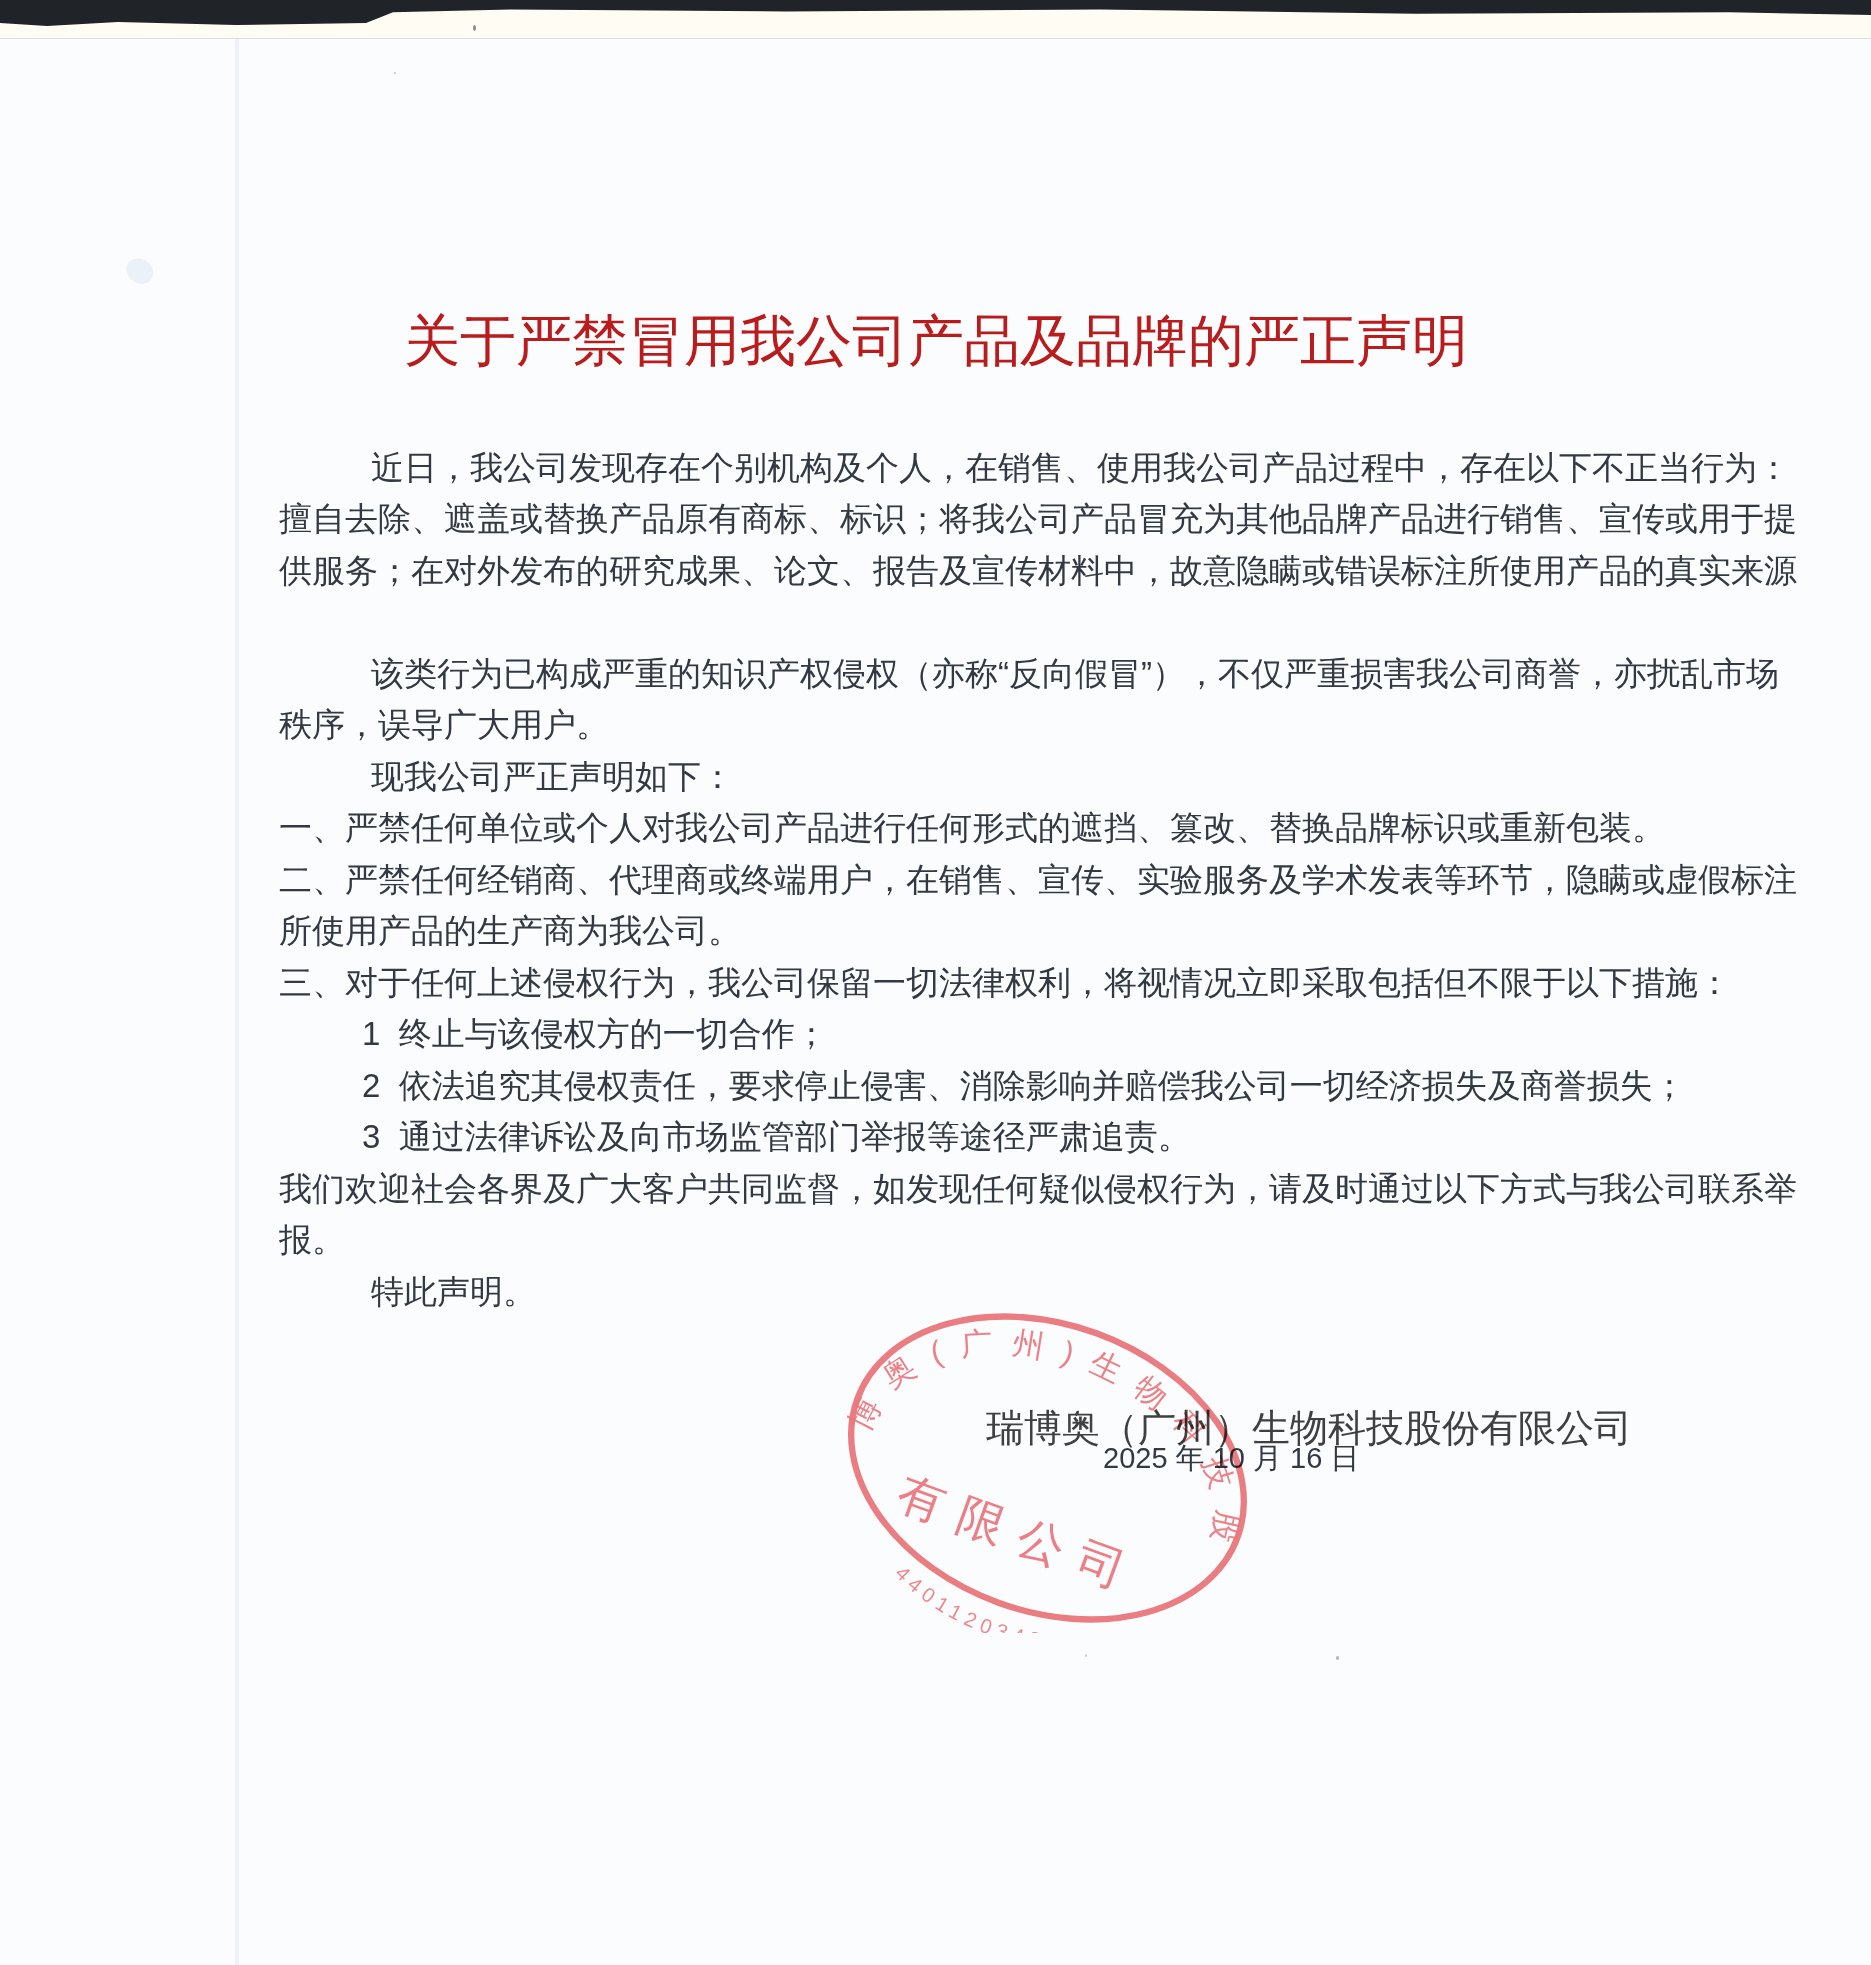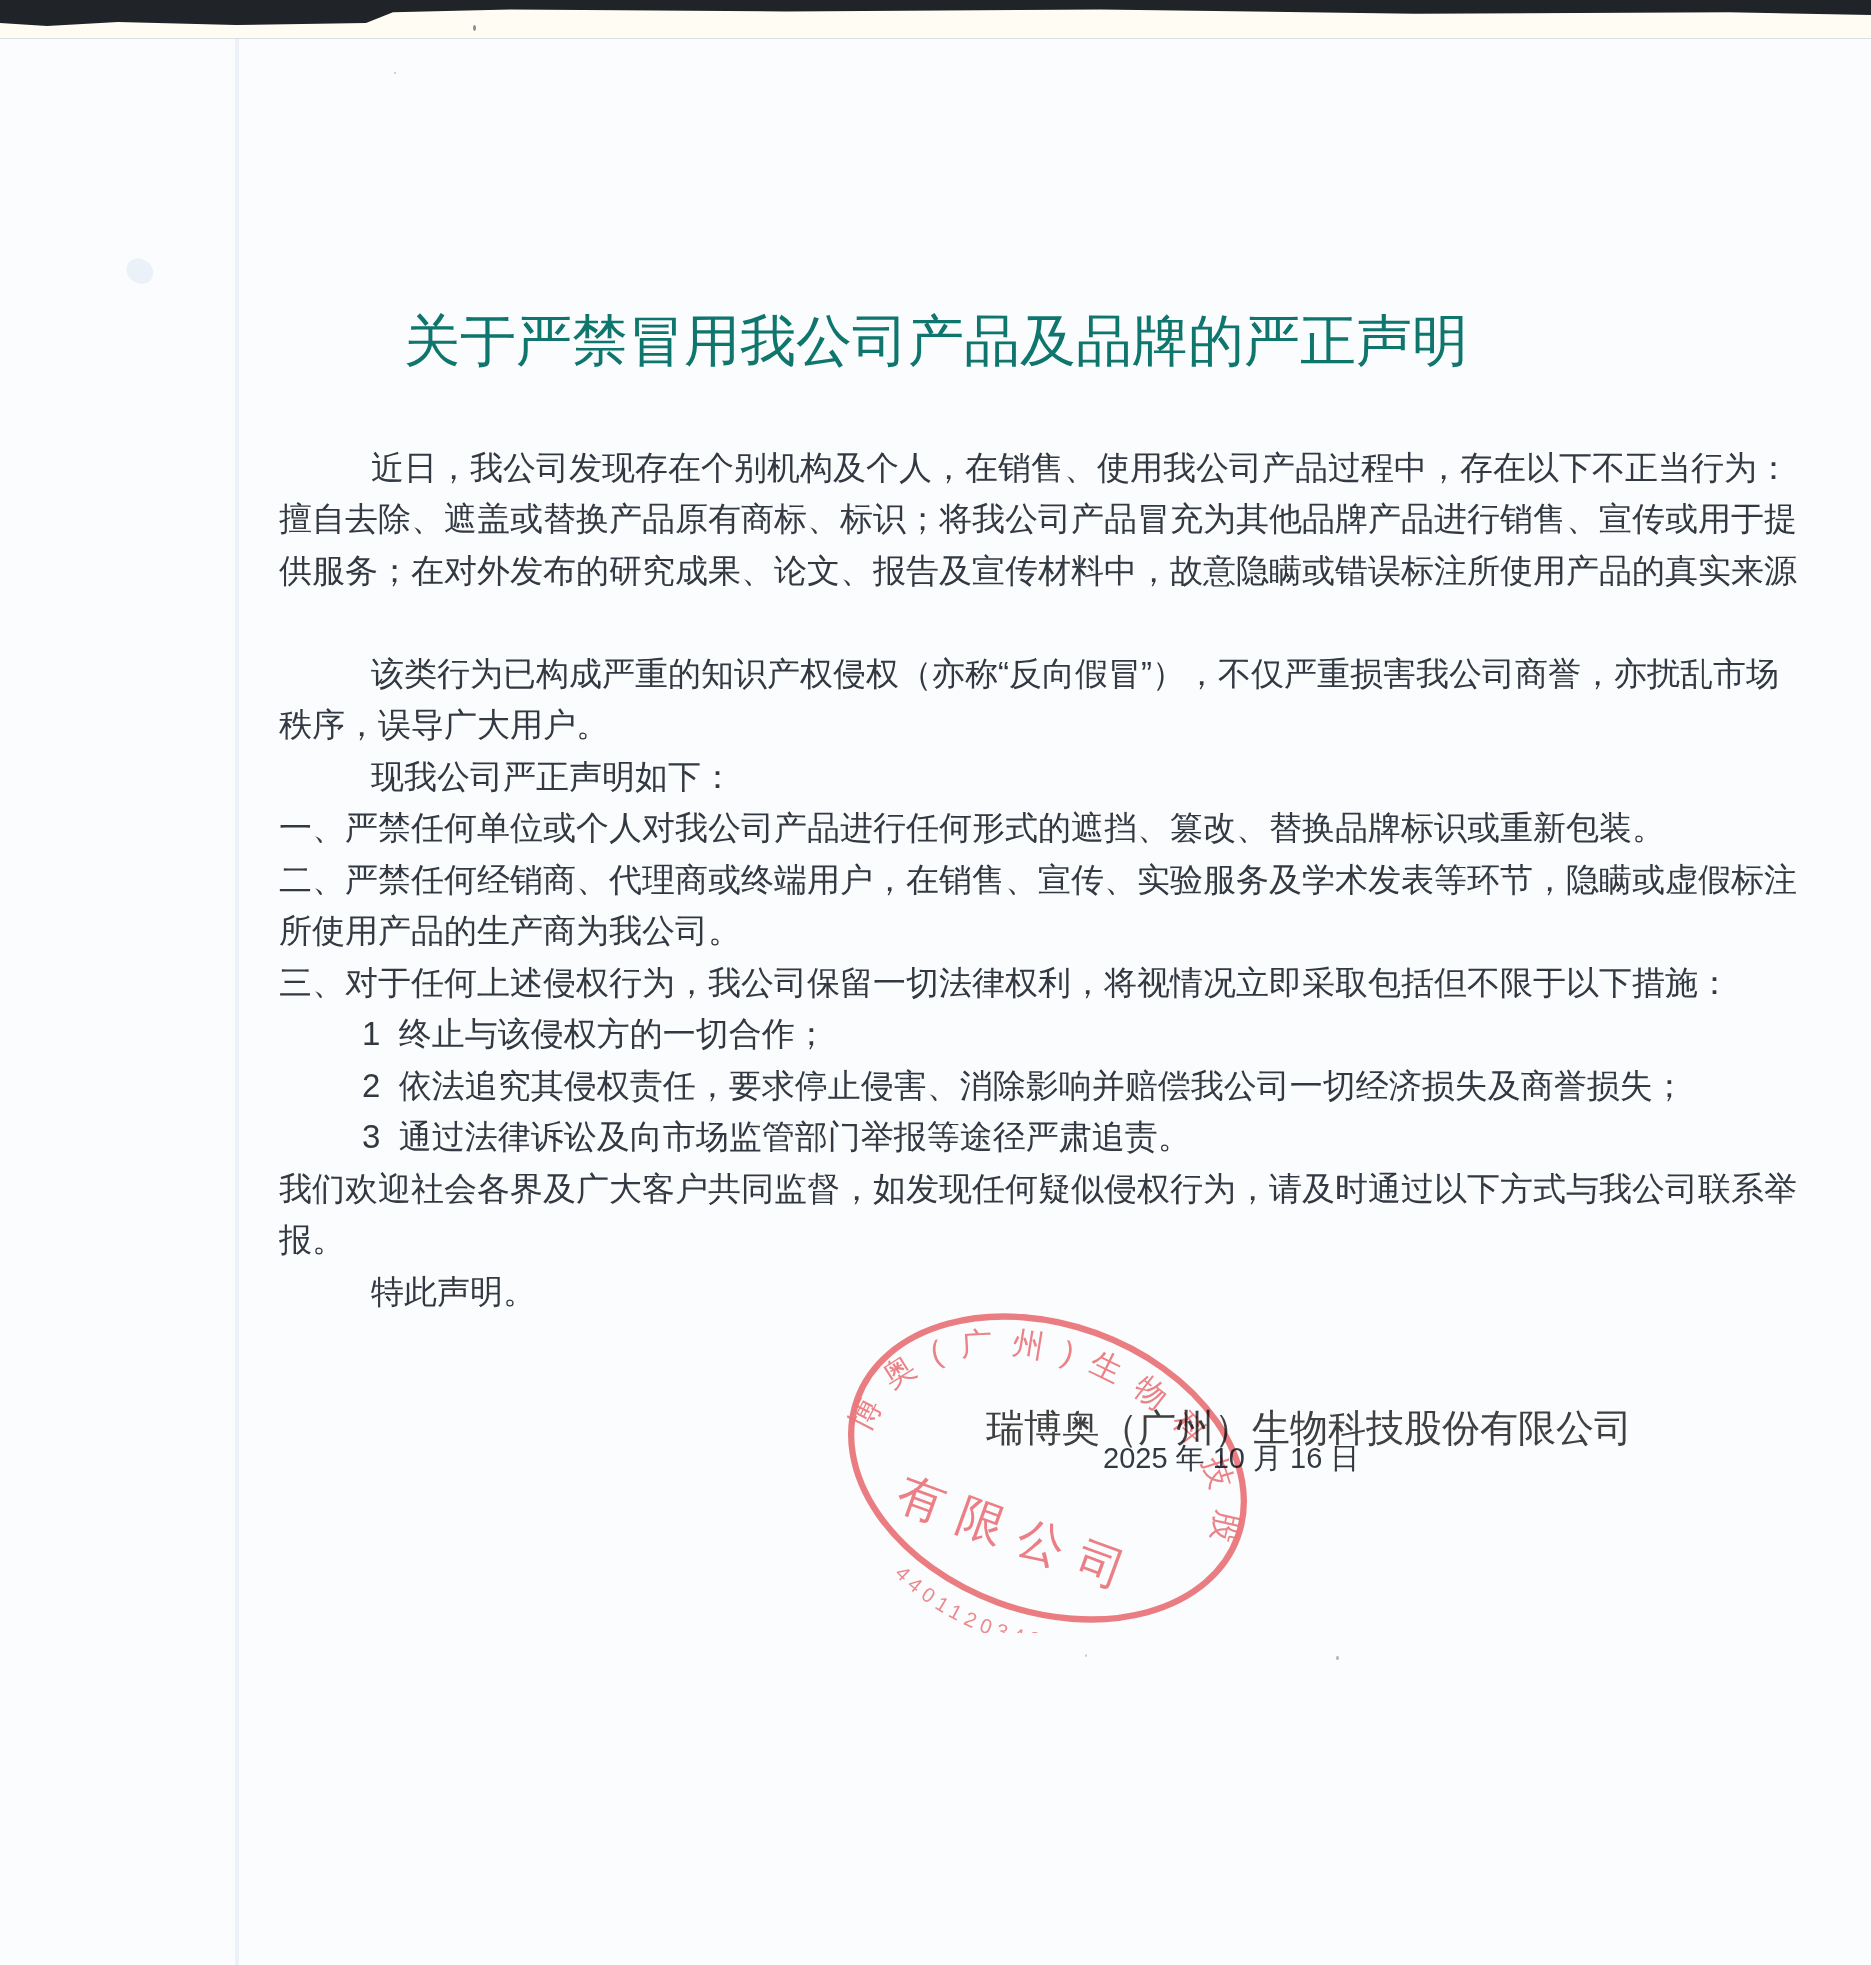--- a/index.html
+++ b/index.html
@@ -38,21 +38,21 @@
   .smudge{
     position:absolute;left:126px;top:259px;width:27.5px;height:23.6px;
     background:rgba(176,204,230,0.22);border-radius:50%;transform:rotate(35deg);
   }
 
   .doc-title{
     position:absolute;left:0;top:309px;width:100%;
     text-align:center;
     font-size:56px;line-height:1.15;
     letter-spacing:0px;
-    color:#0f766e;
+    color:#b91c1c;
     white-space:pre;
   }
   .body-line{
     position:absolute;left:279px;width:1336px;
     font-size:33px;line-height:51px;
     color:#333942;
     white-space:pre;
   }
   .indent-a{text-indent:92px;}
   .indent-b{text-indent:83px;}

